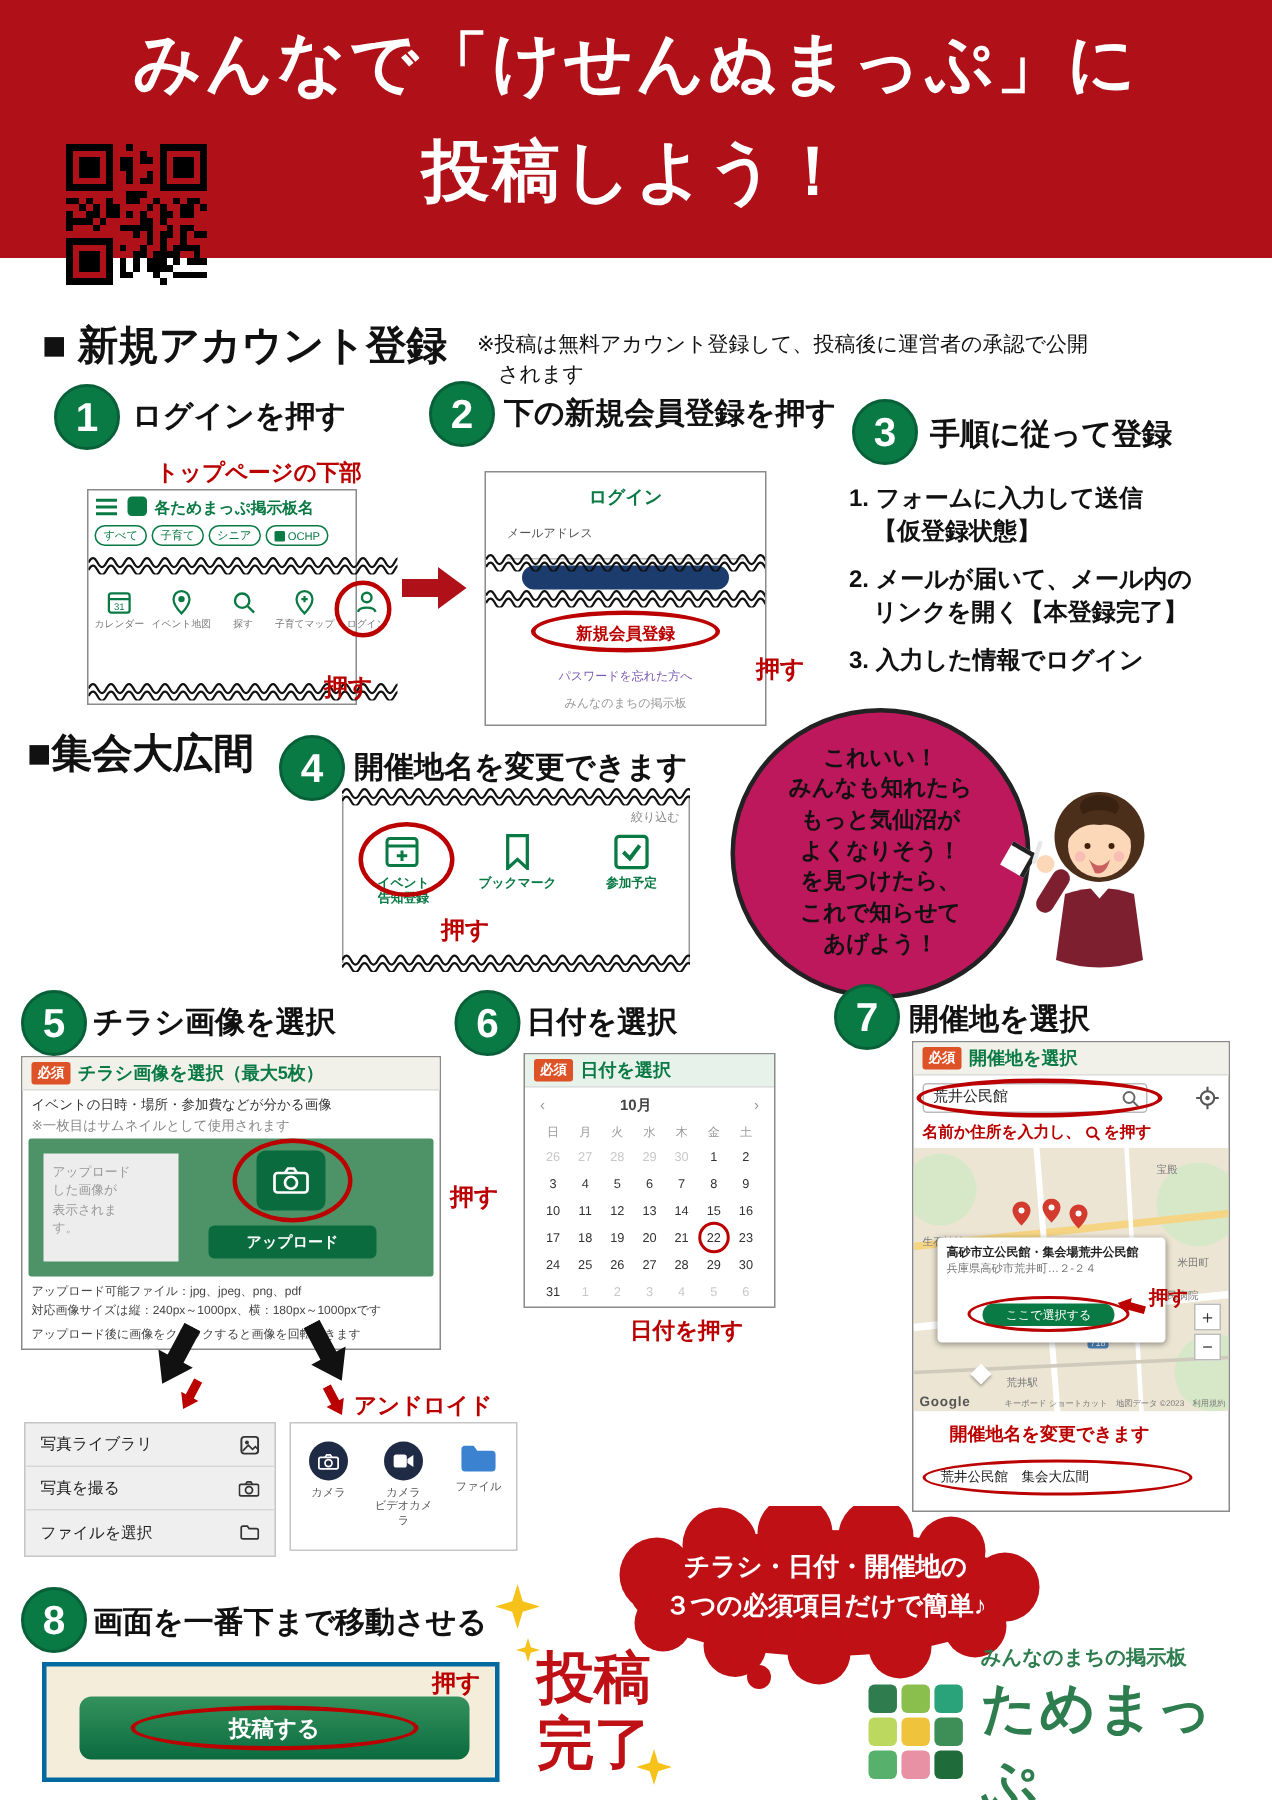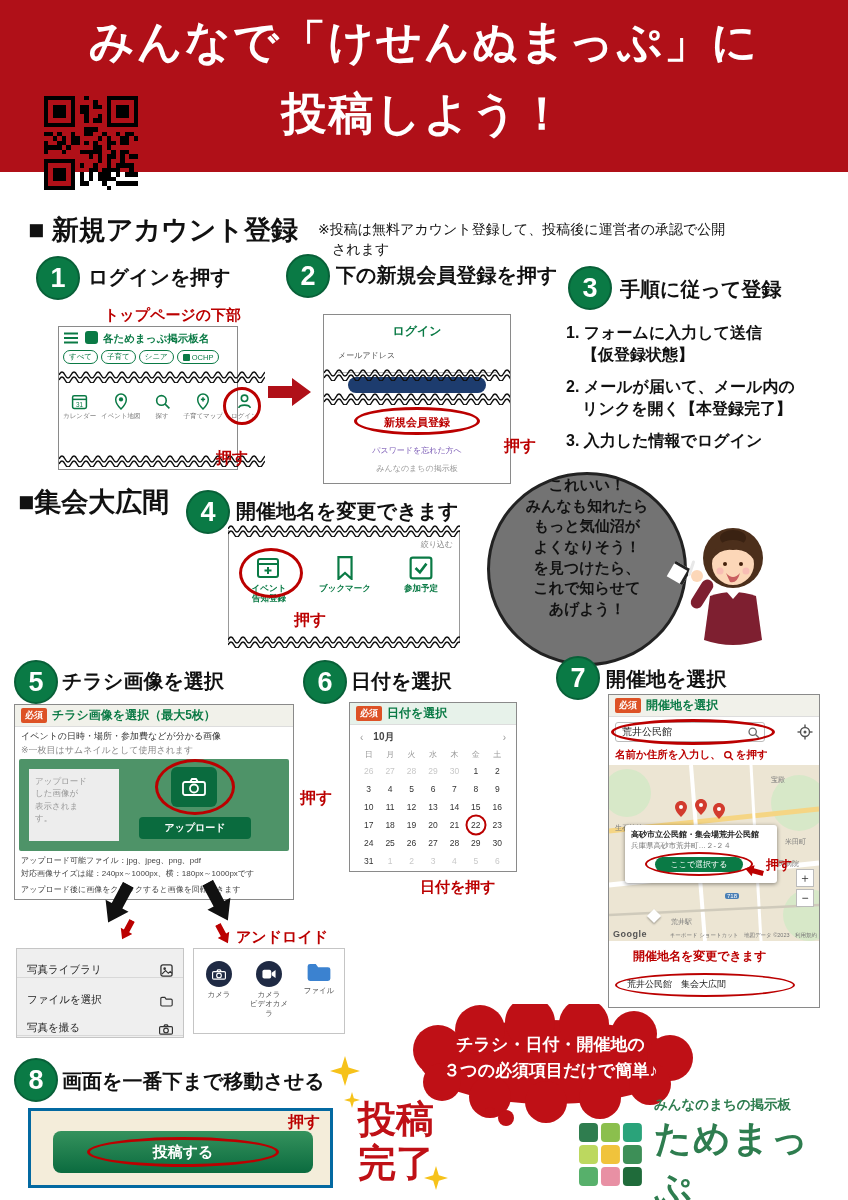--- a/index.html
+++ b/index.html
@@ -26,21 +26,21 @@
   .nav-it{flex:1;display:flex;flex-direction:column;align-items:center;gap:2px;}
   .nav-lb{font-size:6.5px;color:#777;}
   .bar{display:flex;align-items:center;gap:5px;background:#f1f1ea;padding:3px 6px;border-bottom:1px solid #ddd;height:22px;}
   .bar-title{color:#0a7a45;font-weight:bold;font-size:12px;}
   .cal-row{display:grid;grid-template-columns:repeat(7,1fr);padding:0 8px;}
   .cal-cell{font-size:8.5px;text-align:center;height:16px;line-height:16px;color:#333;position:relative;}
   .cal-cell.wd{color:#999;font-size:8px;}
   .cal-cell.muted{color:#c8c8c8;}
   .cal-cell.selected::after{content:"";position:absolute;left:50%;top:50%;width:17px;height:17px;
         transform:translate(-50%,-50%);border:2.5px solid #bb0000;border-radius:50%;}
-  .menu-row{display:flex;justify-content:space-between;align-items:flex-end;height:29px;padding:0 10px;
+  .menu-row{display:flex;justify-content:space-between;align-items:center;height:29px;padding:0 10px;
             border-bottom:1px solid #d8d8d8;font-size:10.5px;color:#222;}
   .and-item{display:flex;flex-direction:column;align-items:center;gap:3px;width:46px;}
   .and-lb{font-size:7.5px;color:#555;text-align:center;line-height:1.25;}
   .icon-circle{width:26px;height:26px;border-radius:50%;background:#1f2a44;display:flex;align-items:center;justify-content:center;}
   .mypage-item{display:flex;flex-direction:column;align-items:center;gap:3px;width:72px;}
   .mypage-lb{font-size:8.5px;color:#0a7a45;font-weight:bold;text-align:center;line-height:1.2;}
   .maplabel{position:absolute;font-size:7px;color:#7a7a7a;}
   .zoombtn{position:absolute;width:18px;height:18px;background:#fff;border:1px solid #bbb;
            font-size:12px;line-height:16px;text-align:center;color:#333;}
 </style>
@@ -331,21 +331,21 @@
       </div>
     </div>
     <div class="wave abs" style="left:-1px;top:104px;width:232px;height:14px;"><svg width="232" height="14" viewBox="0 0 232 14" preserveAspectRatio="none">
           <path d="M0,6 Q3,0 6,6 T12,6 Q15,0 18,6 T24,6 Q27,0 30,6 T36,6 Q39,0 42,6 T48,6 Q51,0 54,6 T60,6 Q63,0 66,6 T72,6 Q75,0 78,6 T84,6 Q87,0 90,6 T96,6 Q99,0 102,6 T108,6 Q111,0 114,6 T120,6 Q123,0 126,6 T132,6 Q135,0 138,6 T144,6 Q147,0 150,6 T156,6 Q159,0 162,6 T168,6 Q171,0 174,6 T180,6 Q183,0 186,6 T192,6 Q195,0 198,6 T204,6 Q207,0 210,6 T216,6 Q219,0 222,6 T228,6 Q231,0 234,6 T240,6" fill="none" stroke="#111" stroke-width="1.5"></path>
           <path d="M0,6 Q3,0 6,6 T12,6 Q15,0 18,6 T24,6 Q27,0 30,6 T36,6 Q39,0 42,6 T48,6 Q51,0 54,6 T60,6 Q63,0 66,6 T72,6 Q75,0 78,6 T84,6 Q87,0 90,6 T96,6 Q99,0 102,6 T108,6 Q111,0 114,6 T120,6 Q123,0 126,6 T132,6 Q135,0 138,6 T144,6 Q147,0 150,6 T156,6 Q159,0 162,6 T168,6 Q171,0 174,6 T180,6 Q183,0 186,6 T192,6 Q195,0 198,6 T204,6 Q207,0 210,6 T216,6 Q219,0 222,6 T228,6 Q231,0 234,6 T240,6" fill="none" stroke="#111" stroke-width="1.5" transform="translate(0,5)"></path>
         </svg></div>
     <div class="abs ring" style="left:10px;top:18px;width:64px;height:50px;"></div>
   </div>
   <div class="abs press" style="left:294px;top:610px;">押す</div>
 
-  <div class="abs" style="left:487px;top:472px;width:200px;height:194px;border:3px solid #222;border-radius:50%;background:#737373;display:flex;align-items:flex-start;justify-content:center;text-align:center;">
+  <div class="abs" style="left:487px;top:472px;width:200px;height:194px;border:3px solid #222;border-radius:50%;background:#be185d;display:flex;align-items:center;justify-content:center;text-align:center;font-family:Liberation Mono, monospace;">
     <div class="ml" style="font-size:15px;font-weight:bold;line-height:1.38;">これいい！
 みんなも知れたら
 もっと気仙沼が
 よくなりそう！
 を見つけたら、
 これで知らせて
 あげよう！</div>
   </div>
   <div class="abs" style="left:670px;top:564px;width:18px;height:18px;background:#fff;border-right:3px solid #222;border-bottom:3px solid #222;transform:rotate(-60deg);"></div>
 
@@ -414,32 +414,32 @@
 
   <div class="abs" style="left:16px;top:948px;width:168px;height:90px;background:#efefef;border:1px solid #c5c5c5;">
     <div class="menu-row">
       <span>写真ライブラリ</span>
       <svg width="13" height="13" viewBox="0 0 14 14">
           <rect x="1" y="1" width="12" height="12" rx="2" fill="none" stroke="#333" stroke-width="1.4"></rect>
           <circle cx="5" cy="5" r="1.4" fill="#333"></circle>
           <path d="M2,11 L6,7 L9,10 L11,8 L13,10" fill="none" stroke="#333" stroke-width="1.2"></path>
         </svg>
     </div>
-    <div class="menu-row" style="border-bottom:none;">
-      <span>ファイルを選択</span>
-      <svg width="13" height="11" viewBox="0 0 16 13">
-          <path d="M1,3 Q1,1.5 2.5,1.5 H6 L7.5,3.5 H13.5 Q15,3.5 15,5 V10.5 Q15,12 13.5,12 H2.5 Q1,12 1,10.5 Z" fill="none" stroke="#333" stroke-width="1.4"></path>
-        </svg>
-    </div>
     <div class="menu-row">
       <span>写真を撮る</span>
       <svg width="14" height="11" viewBox="0 0 24 18">
           <rect x="1" y="4" width="22" height="13" rx="2" fill="none" stroke="#333" stroke-width="2"></rect>
           <path d="M8,4 L10,1 H14 L16,4" fill="none" stroke="#333" stroke-width="2"></path>
           <circle cx="12" cy="10.5" r="4" fill="none" stroke="#333" stroke-width="2"></circle>
+        </svg>
+    </div>
+    <div class="menu-row" style="border-bottom:none;">
+      <span>ファイルを選択</span>
+      <svg width="13" height="11" viewBox="0 0 16 13">
+          <path d="M1,3 Q1,1.5 2.5,1.5 H6 L7.5,3.5 H13.5 Q15,3.5 15,5 V10.5 Q15,12 13.5,12 H2.5 Q1,12 1,10.5 Z" fill="none" stroke="#333" stroke-width="1.4"></path>
         </svg>
     </div>
   </div>
 
   <div class="abs" style="left:193px;top:948px;width:152px;height:86px;background:#fff;border:1px solid #c5c5c5;">
     <div style="display:flex;justify-content:space-around;margin-top:12px;">
       <div class="and-item">
         <span class="icon-circle">
           <svg width="14" height="11" viewBox="0 0 24 18">
               <rect x="1" y="4" width="22" height="13" rx="2" fill="none" stroke="#fff" stroke-width="2"></rect>
@@ -471,21 +471,21 @@
   <div class="abs step-circle" style="left:303px;top:660px;">6</div>
   <div class="abs step-title" style="left:351px;top:668px;">日付を選択</div>
 
   <div class="abs shot" style="left:349px;top:702px;width:168px;height:170px;">
     <div class="bar" style="background:#e7f2ea;">
       <span class="req">必須</span>
       <span class="bar-title">日付を選択</span>
     </div>
     <div style="display:flex;align-items:center;gap:10px;padding:5px 10px 3px;font-size:10px;color:#444;">
       <span style="color:#999;">‹</span>
-      <span style="font-weight:bold;">10月</span>
+      <span style="font-weight:bold;margin-left:40px;">10月</span>
       <span style="margin-left:auto;color:#999;">›</span>
     </div>
     <div class="cal-row">
         <div class="cal-cell wd">日</div>
         <div class="cal-cell wd">月</div>
         <div class="cal-cell wd">火</div>
         <div class="cal-cell wd">水</div>
         <div class="cal-cell wd">木</div>
         <div class="cal-cell wd">金</div>
         <div class="cal-cell wd">土</div>
@@ -595,21 +595,21 @@
           </g>
         <g fill="#fff">
             <circle cx="10" cy="8" r="2"></circle>
             <circle cx="30" cy="6" r="2"></circle>
             <circle cx="48" cy="10" r="2"></circle>
           </g>
       </svg>
       <div style="position:absolute;left:16px;top:60px;width:152px;background:#fff;border-radius:3px;box-shadow:0 1px 4px rgba(0,0,0,.45);padding:5px 6px;">
         <div style="font-size:8px;font-weight:bold;color:#222;line-height:1.3;">高砂市立公民館・集会場荒井公民館</div>
         <div style="font-size:7.5px;color:#777;margin-top:1px;">兵庫県高砂市荒井町…２-２４</div>
-        <div style="position:relative;margin-top:4px;height:23px;">
+        <div style="position:relative;margin-top:16px;height:23px;">
           <div style="position:absolute;left:24px;top:2px;width:88px;height:15px;background:#0a7a45;border-radius:8px;color:#fff;font-size:8px;display:flex;align-items:center;justify-content:center;">ここで選択する</div>
           <div class="abs ring" style="left:14px;top:-3px;width:108px;height:24px;border-width:2.5px;"></div>
         </div>
       </div>
       <div style="position:absolute;left:40px;top:146px;width:10px;height:10px;background:#fff;transform:rotate(45deg);box-shadow:1px 1px 2px rgba(0,0,0,.3);"></div>
       <div class="zoombtn" style="right:5px;top:104px;">＋</div>
       <div class="zoombtn" style="right:5px;top:124px;">−</div>
       <div style="position:absolute;left:4px;bottom:2px;font-size:9px;font-weight:bold;color:#555;letter-spacing:.5px;">Google</div>
       <div style="position:absolute;right:2px;bottom:2px;font-size:5.5px;color:#777;">キーボード ショートカット　地図データ ©2023　利用規約</div>
     </div>

